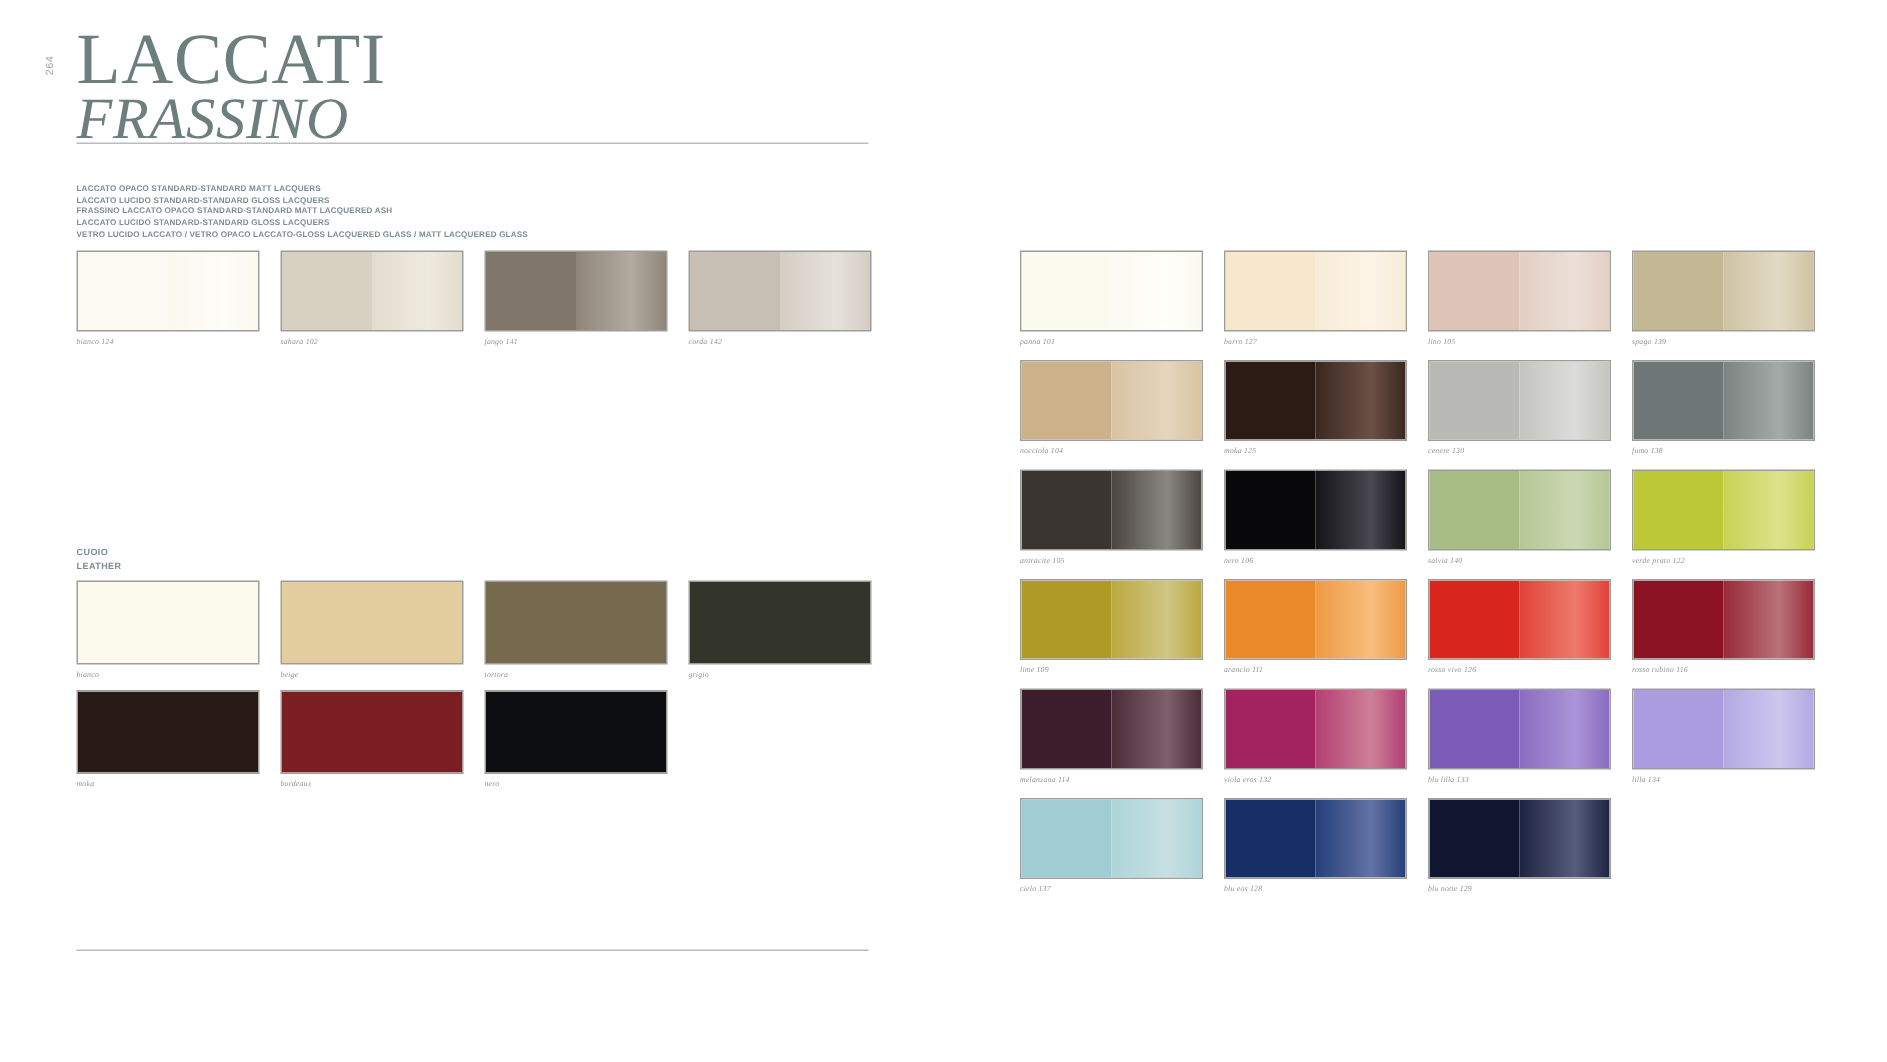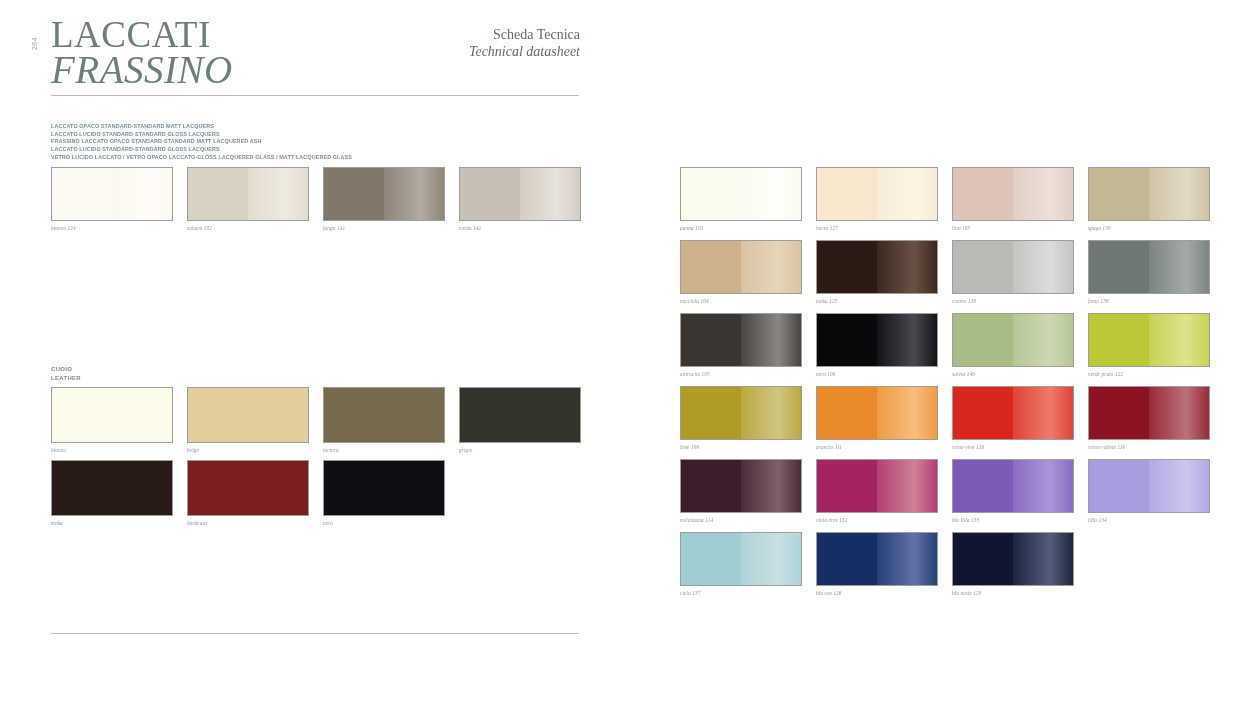--- a/index.html
+++ b/index.html
@@ -29,21 +29,21 @@
   .folio-left{left:24px;top:40px;width:20px;text-align:center;}
 
   
   .masthead{position:absolute;left:51px;top:18px;}
   .mast-l1,.mast-l2{
     font-family:"Liberation Serif", serif;
     color:#6d7f7c;
     line-height:.92;
     white-space:nowrap;
   }
-  .mast-l1{font-size:37px;letter-spacing:.5px;}
+  .mast-l1{font-size:48px;letter-spacing:.5px;}
   .mast-l2{font-size:39px;letter-spacing:.5px;font-style:italic;}
 
   .header-mid{
     position:absolute;left:430px;top:27px;width:150px;text-align:right;
     font-family:"Liberation Serif", serif;color:#5f6f6d;
   }
   .hd-1{font-size:14px;line-height:1.18;white-space:nowrap;}
   .hd-2{font-size:14px;line-height:1.18;font-style:italic;white-space:nowrap;}
 
   
@@ -92,24 +92,20 @@
 
   <div class="leaf leaf-left">
 
     <div class="folio folio-left">264</div>
 
     <div class="masthead">
       <div class="mast-l1">LACCATI</div>
       <div class="mast-l2">FRASSINO</div>
     </div>
 
-    <div class="header-mid">
-      <div class="hd-1">Scheda Tecnica</div>
-      <div class="hd-2">Technical datasheet</div>
-    </div>
 
     <div class="rule rule-top-l"></div>
 
     <div class="spec spec-left">
         <div>LACCATO OPACO STANDARD-STANDARD MATT LACQUERS</div>
         <div>LACCATO LUCIDO STANDARD-STANDARD GLOSS LACQUERS</div>
         <div>FRASSINO LACCATO OPACO STANDARD-STANDARD MATT LACQUERED ASH</div>
         <div>LACCATO LUCIDO STANDARD-STANDARD GLOSS LACQUERS</div>
         <div>VETRO LUCIDO LACCATO / VETRO OPACO LACCATO-GLOSS LACQUERED GLASS / MATT LACQUERED GLASS</div>
       </div>

